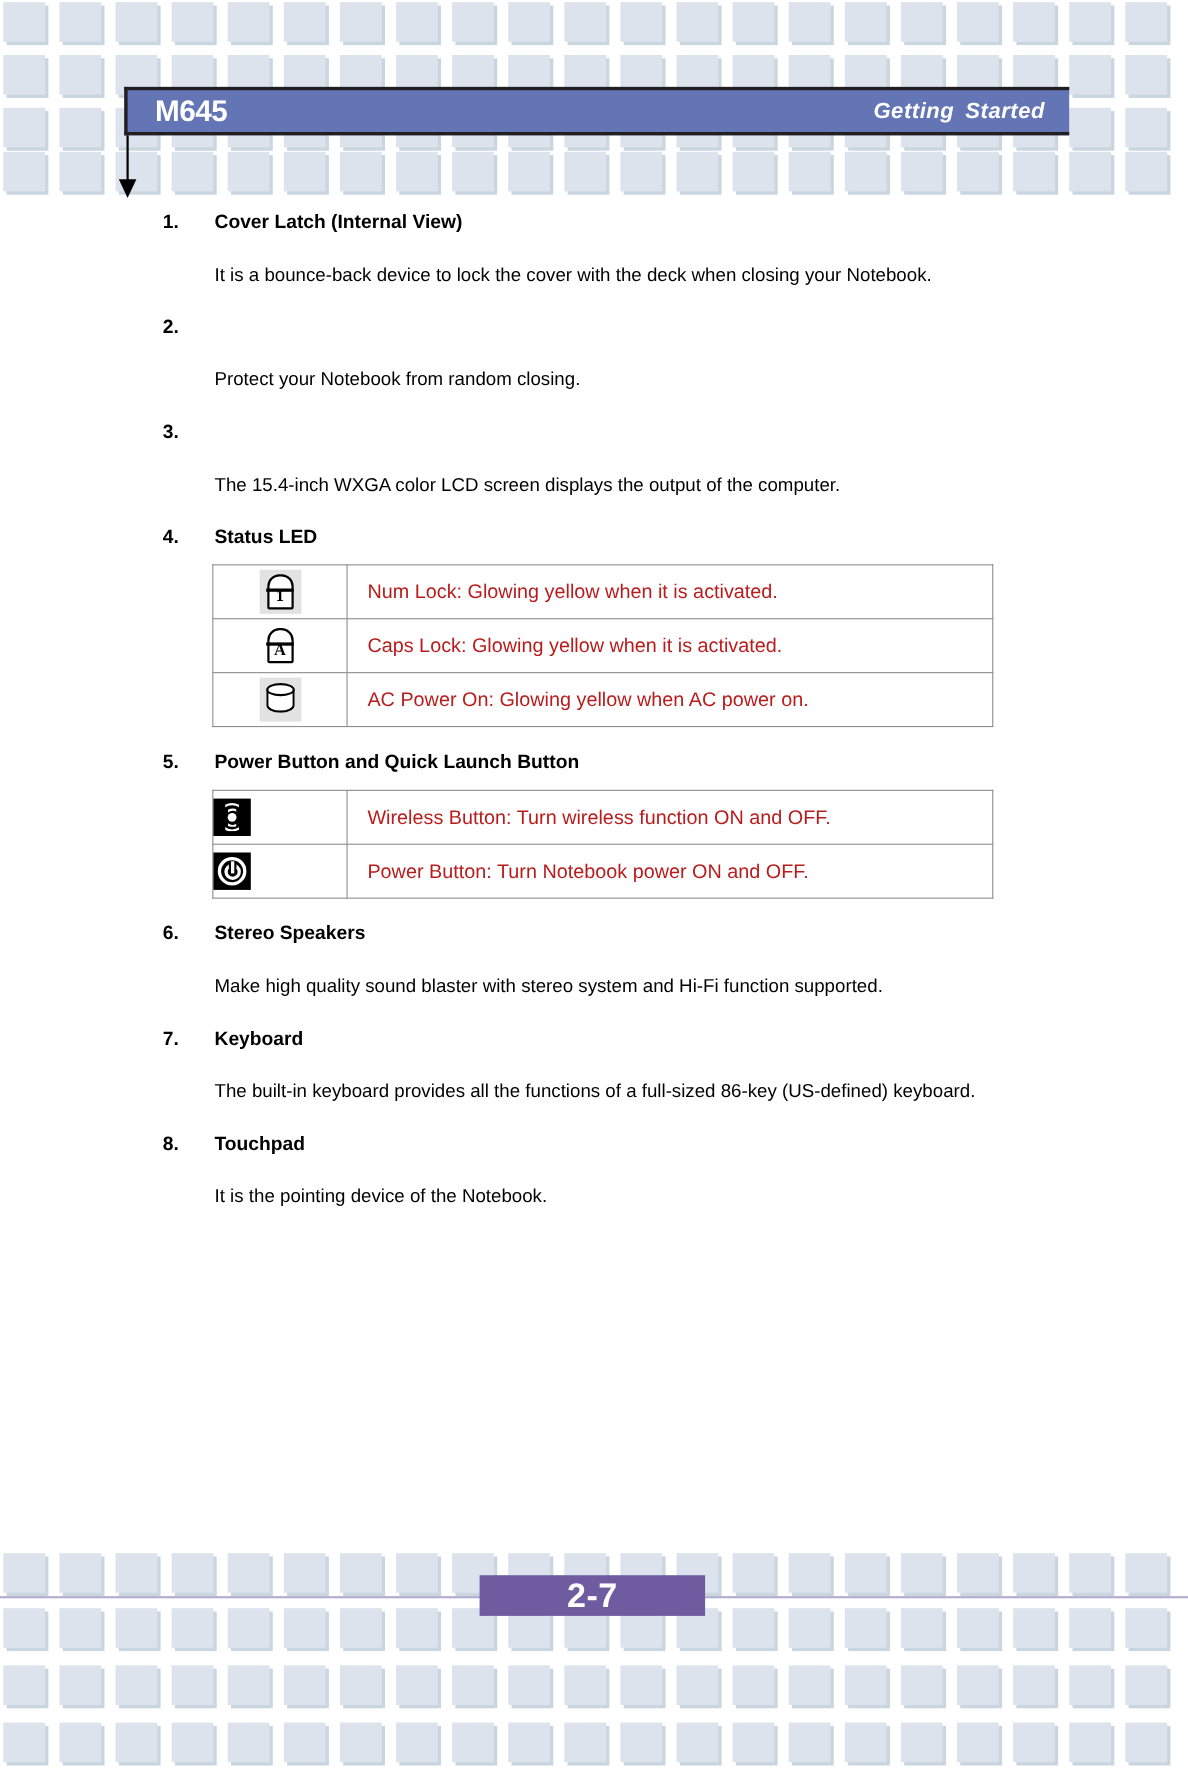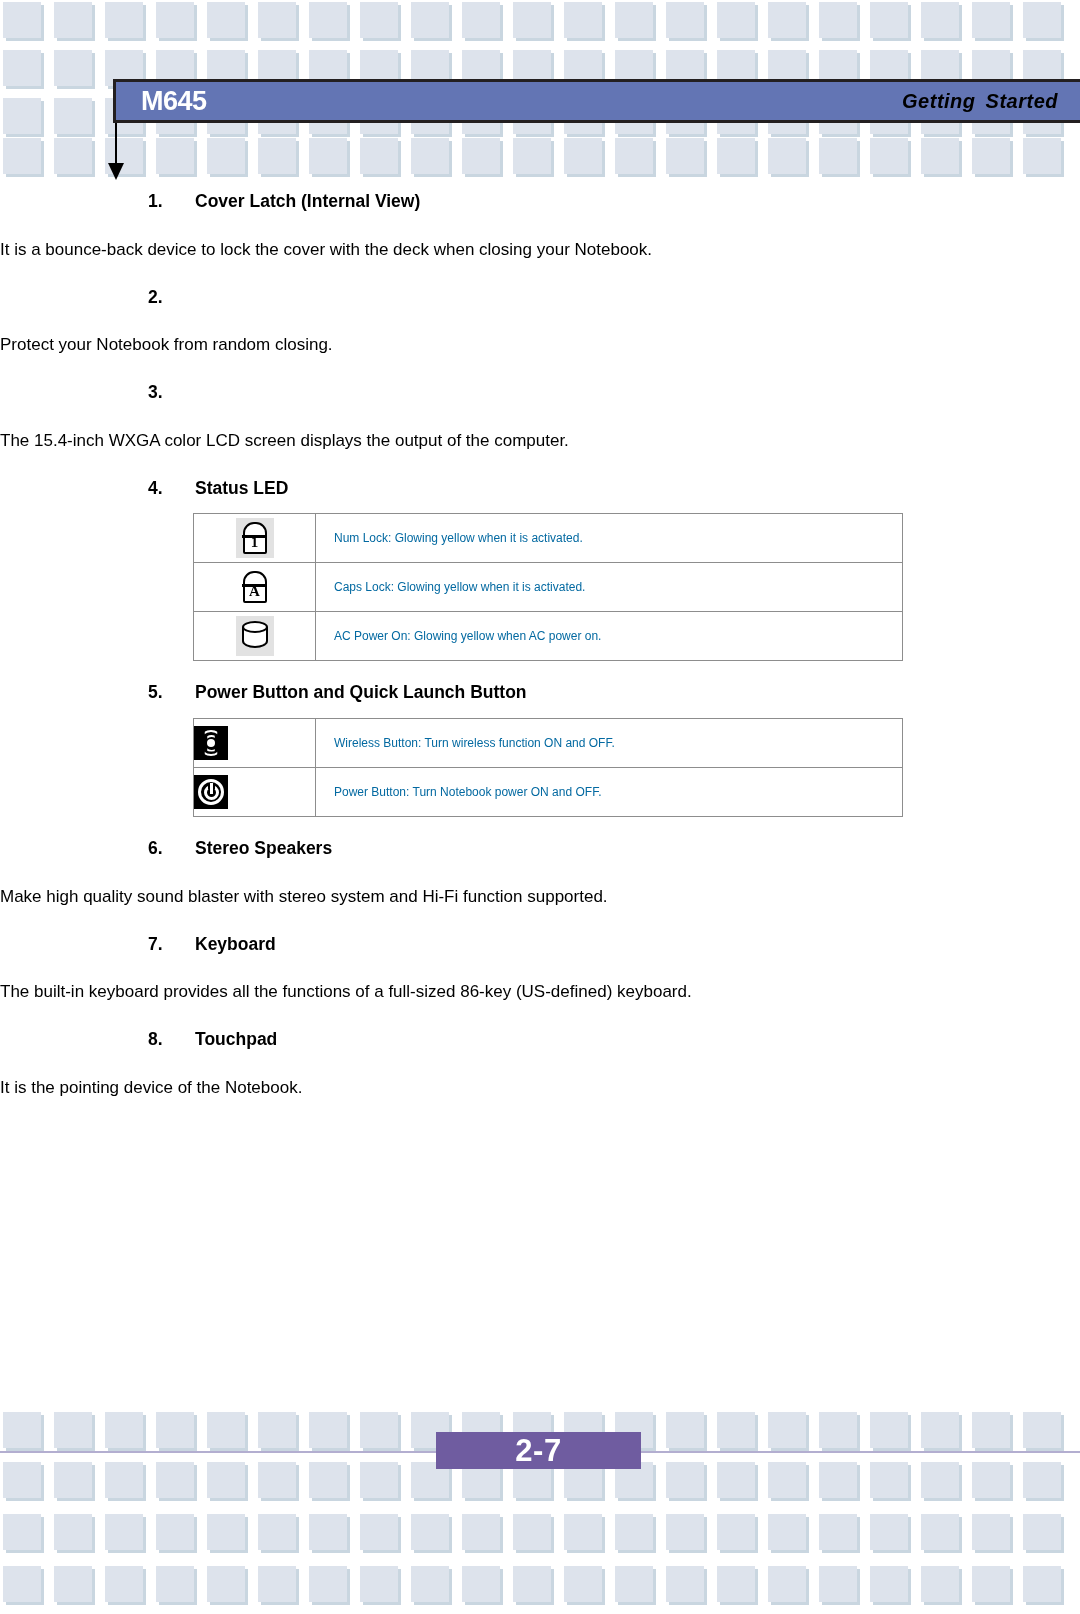--- a/index.html
+++ b/index.html
@@ -49,21 +49,21 @@
   .pattern-bot1 { top: 1410px; }
   .pattern-bot2 { top: 1460px; }
   .pattern-bot3 { top: 1512px; }
   .pattern-bot4 { top: 1564px; }
 
   
   .header-band {
     position: absolute;
     left: 113px;
     top: 79px;
-    width: 967px;
+    width: 859px;
     height: 44px;
     background: #6375b4;
     border-top: 3px solid #231f20;
     border-bottom: 3px solid #231f20;
     display: flex;
     align-items: center;
     justify-content: space-between;
     padding: 0 22px 0 28px;
     z-index: 5;
   }
@@ -77,21 +77,21 @@
     z-index: 6;
   }
   .header-model {
     color: #ffffff;
     font-size: 27px;
     font-weight: bold;
     letter-spacing: -0.5px;
     line-height: 1;
   }
   .header-section {
-    color: #000000;
+    color: #ffffff;
     font-size: 20px;
     font-weight: bold;
     font-style: italic;
     letter-spacing: 0.5px;
     word-spacing: 4px;
   }
 
   
   .arrow-stem {
     position: absolute;
@@ -136,20 +136,21 @@
     line-height: 1.3;
     margin-bottom: 14px;
   }
   .item-num {
     width: 47px;
     flex: 0 0 47px;
   }
   .item-title { flex: 1; }
 
   .item-body {
+    margin-left: 195px;
     margin-right: 178px;
     font-size: 17px;
     color: #000;
     text-align: justify;
     line-height: 2.75;
     margin-bottom: 12px;
   }
   .item-body.nojust { text-align: left; }
 
   
@@ -166,22 +167,22 @@
     vertical-align: middle;
   }
   .icon-cell {
     width: 122px;
     height: 49px;
     text-align: center;
     padding: 0;
   }
   .text-cell {
     padding: 0 0 0 18px;
-    font-size: 12px;
-    color: #0369a1;
+    font-size: 18px;
+    color: #b91c1c;
     height: 49px;
   }
 
   
   .ico-wrap {
     display: inline-flex;
     align-items: center;
     justify-content: center;
     width: 38px;
     height: 40px;

